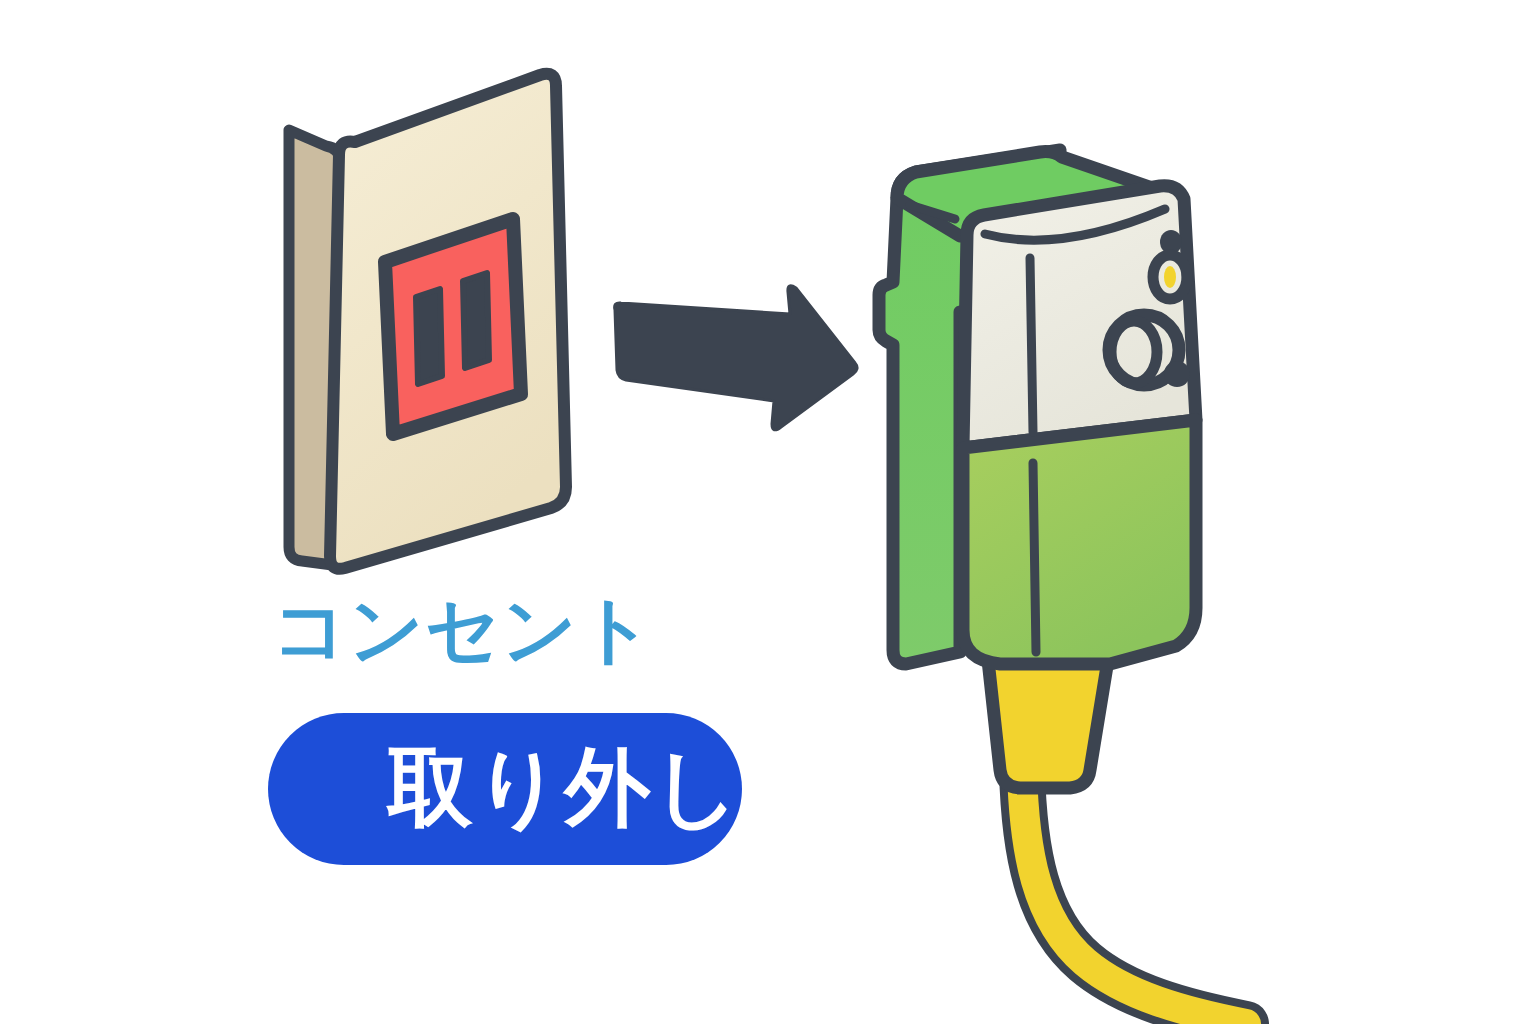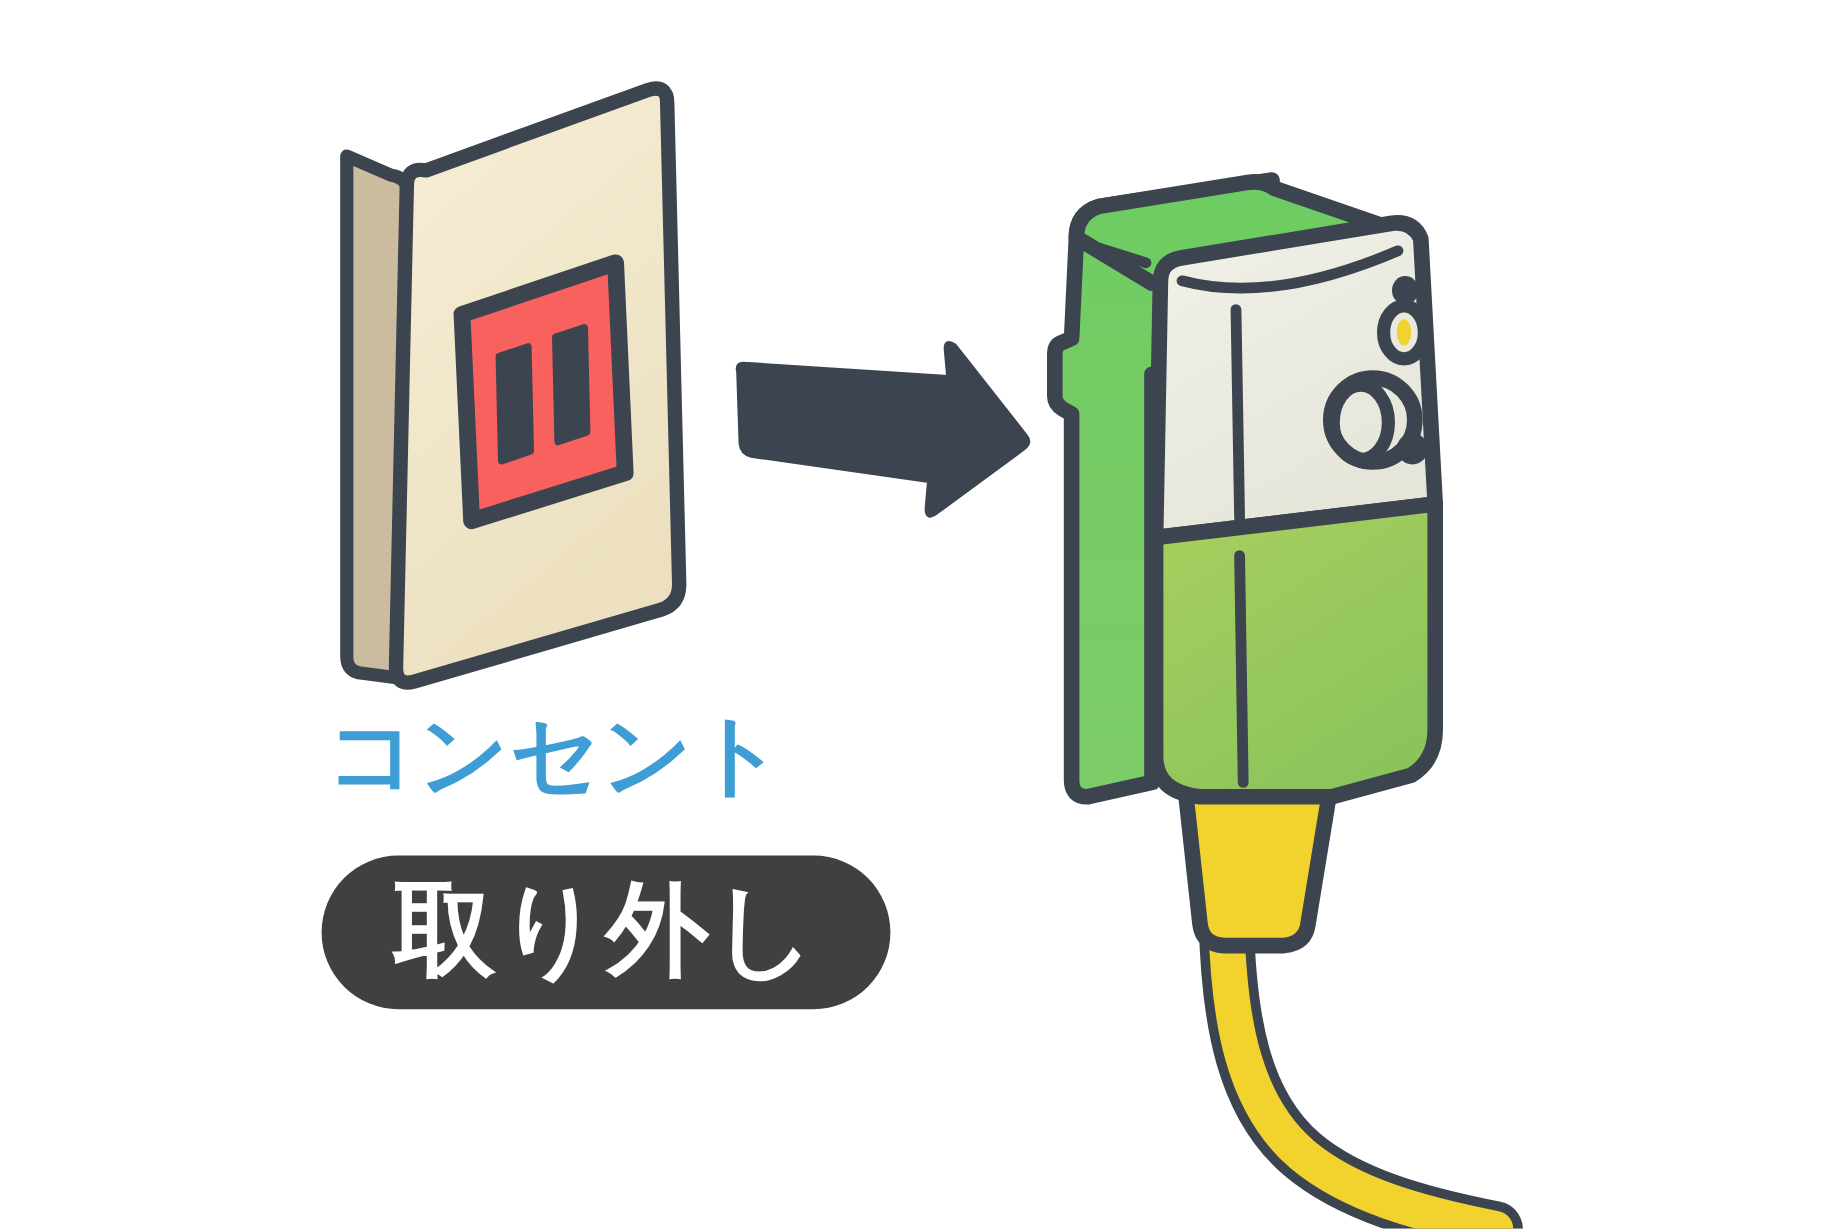--- a/index.html
+++ b/index.html
@@ -41,26 +41,26 @@
     letter-spacing: 0.01em;
     color: #3e9dd4;
     white-space: nowrap;
     font-family: "DejaVu Sans", "Liberation Sans", sans-serif;
   }
   .action-pill {
     position: absolute;
     left: 268px;
     top: 713px;
     width: 474px;
-    height: 128px;
+    height: 152px;
     border-radius: 76px;
-    background: #404040;
+    background: #1d4ed8;
     display: flex;
     align-items: center;
-    justify-content: center;
+    justify-content: flex-end;
     box-sizing: border-box;
     border: none;
     padding: 0;
     cursor: pointer;
   }
   .action-pill-label {
     color: #ffffff;
     font-size: 86px;
     font-weight: 700;
     line-height: 1;

